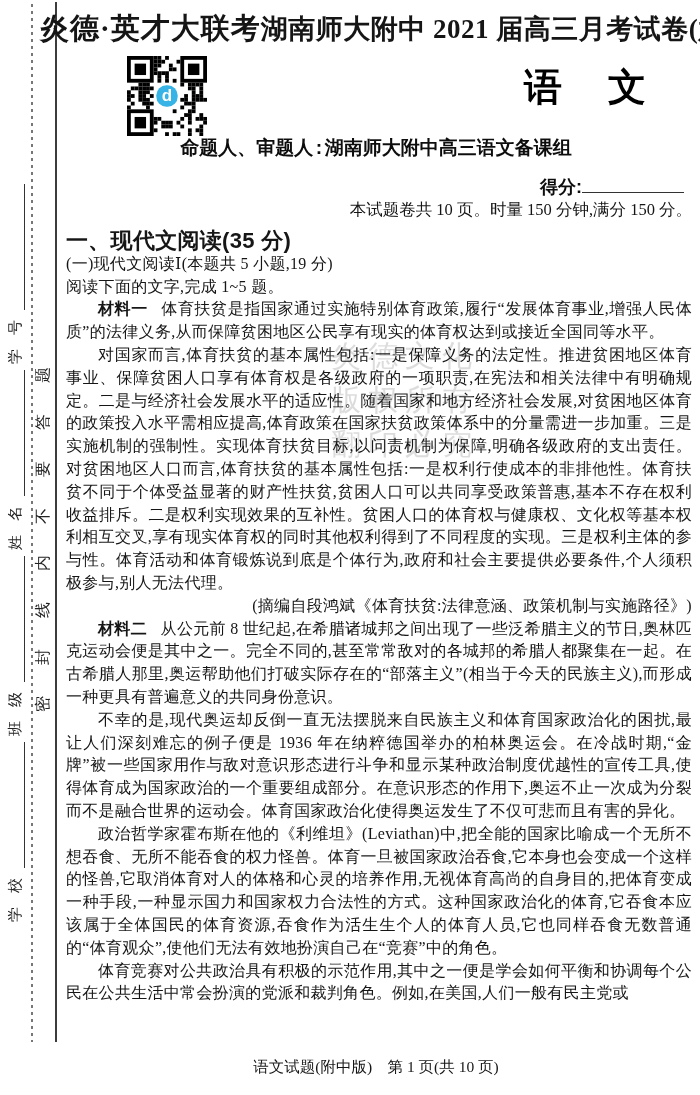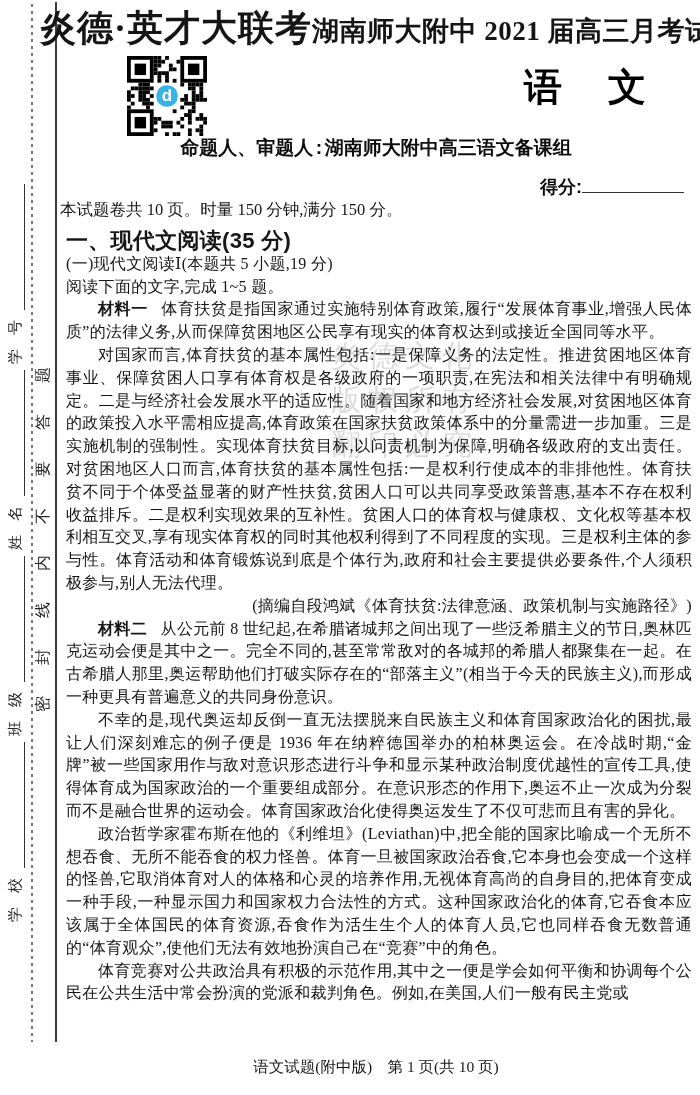--- a/index.html
+++ b/index.html
@@ -31,21 +31,21 @@
     position:absolute; top:712px; left:33px; width:382px; height:22px;
     transform:rotate(-90deg); transform-origin:0 0;
     font-size:16px; letter-spacing:31px; color:#222; white-space:nowrap;
   }
 
   
   .header {
     position:absolute; top:8px; left:40px; width:640px; text-align:center;
     white-space:nowrap; line-height:40px;
   }
-  .header .brand { font-weight:900; font-size:36px; letter-spacing:1px; }
+  .header .brand { font-weight:900; font-size:29px; letter-spacing:1px; }
   .header .rest  { font-weight:600; font-size:27px; letter-spacing:0.5px; }
 
   .qr {
     position:absolute; left:127px; top:55px; width:80px; height:82px;
   }
 
   .subject-title {
     position:absolute; top:62px; left:60px; width:632px; text-align:right;
     font-family:"Liberation Sans","DejaVu Sans",sans-serif;
     font-weight:bold; font-size:38px; letter-spacing:46px; text-indent:46px;
@@ -56,21 +56,21 @@
     font-family:Liberation Mono, monospace;
     font-weight:bold; font-size:19px; color:#0d0d0d;
   }
   .score-line {
     position:absolute; top:175px; left:540px;
     font-family:"Liberation Sans","DejaVu Sans",sans-serif;
     font-weight:bold; font-size:18px; color:#0d0d0d;
   }
   .score-blank { display:inline-block; width:102px; height:16px; border-bottom:1.5px solid #333; }
   .exam-info {
-    position:absolute; top:199px; left:60px; width:632px; text-align:left;
+    position:absolute; top:199px; left:60px; width:632px; text-align:right;
     font-size:16.5px;
   }
 
   
   .watermark {
     position:absolute; top:334px; left:322px; width:166px; text-align:center;
     font-size:30px; line-height:44px; letter-spacing:7px;
     color:rgba(140,140,140,0.30); pointer-events:none;
   }
 

